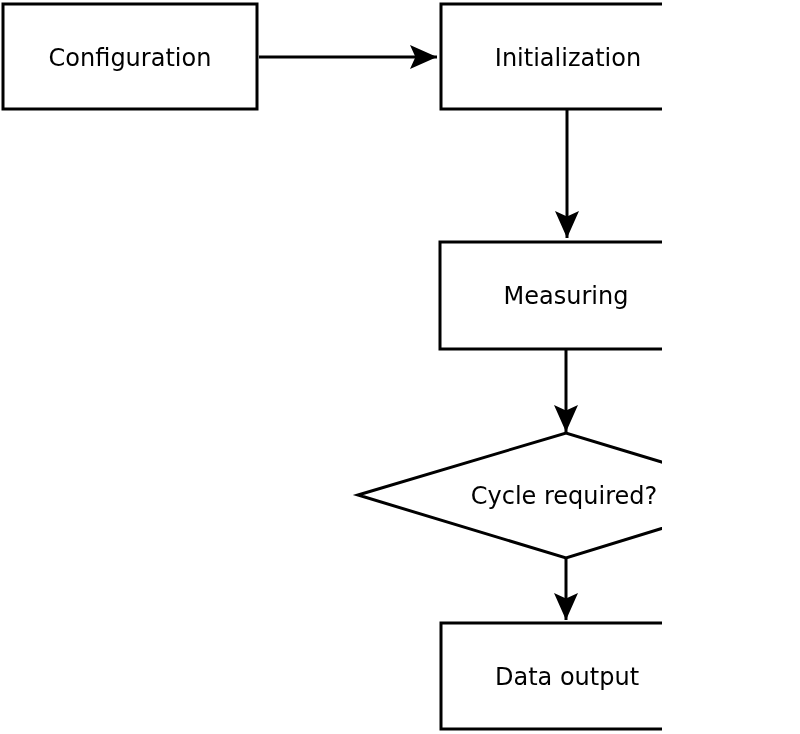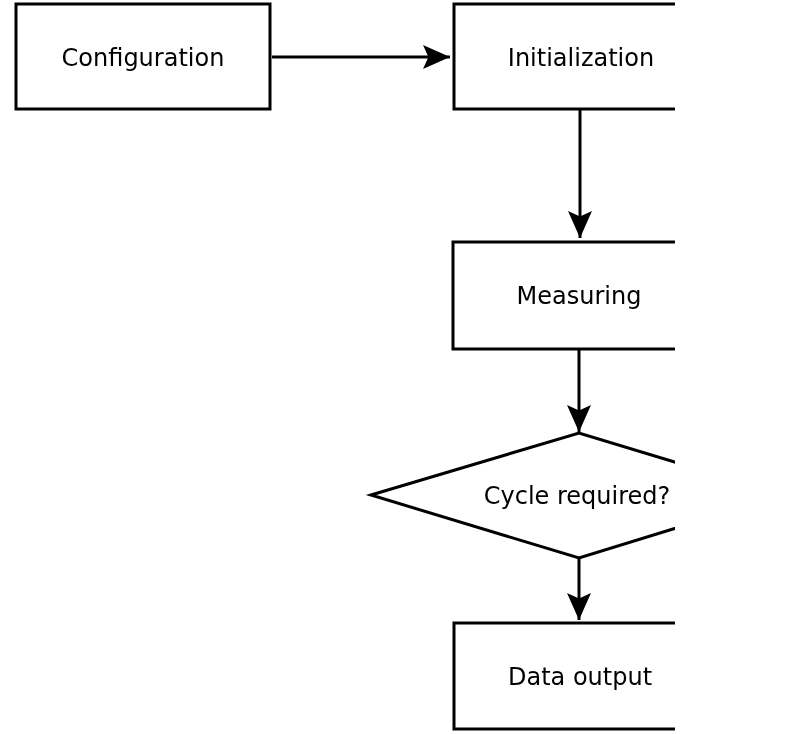--- a/index.html
+++ b/index.html
@@ -6,21 +6,20 @@
     margin: 0;
     padding: 0;
     background: #ffffff;
   }
   .stage {
     position: relative;
     width: 662px;
     height: 734px;
     background: #ffffff;
     overflow: hidden;
-    margin-left: 13px;
   }
   svg {
     display: block;
   }
   .node-shape {
     fill: #ffffff;
     stroke: #000000;
     stroke-width: 3;
   }
   .edge {

